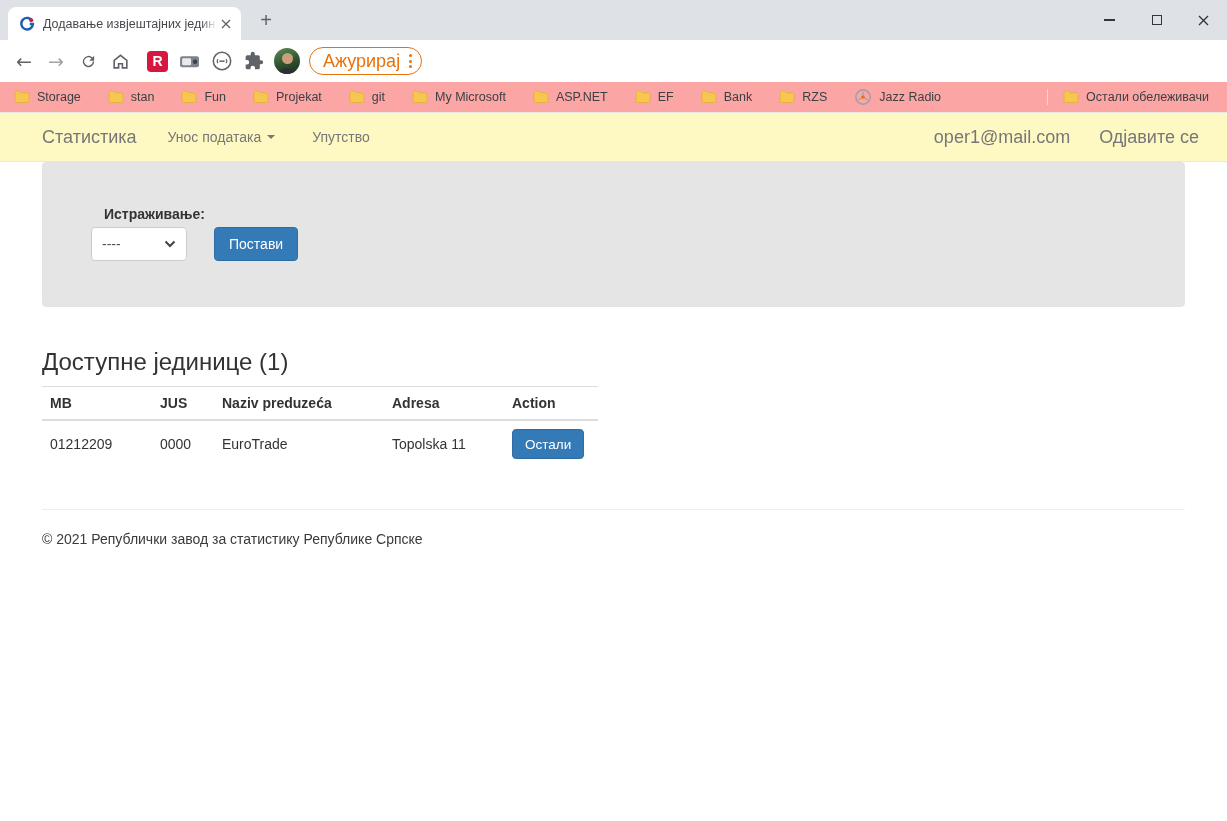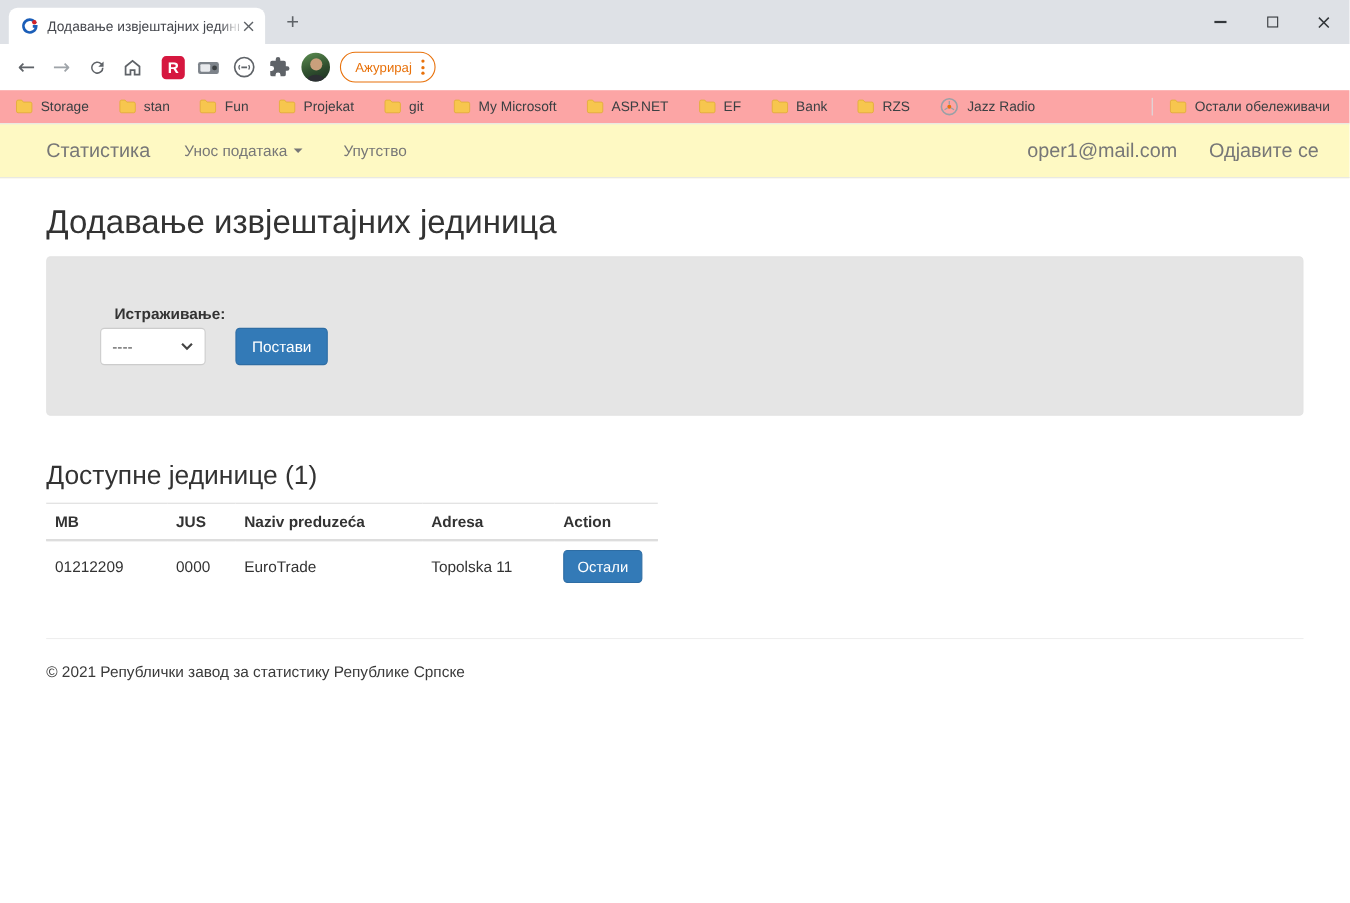--- a/index.html
+++ b/index.html
@@ -51,21 +51,21 @@
   .avatar { width:26px; height:26px; border-radius:50%; margin-left:10px; flex:none;
     background:linear-gradient(160deg,#5d8f52 0%, #30502f 55%, #1b2d20 100%);
     position:relative; overflow:hidden; }
   .avatar::before { content:""; position:absolute; left:5px; bottom:-5px; width:16px; height:11px;
     border-radius:50%; background:#2c2f33; }
   .avatar::after { content:""; position:absolute; left:8px; top:5px; width:11px; height:11px;
     border-radius:50%; background:#c9a07c; }
   .update-pill {
     margin-left:9px; height:28px; border:1px solid #e8710a; border-radius:15px;
     display:flex; align-items:center; padding:0 9px 0 13px; color:#e8710a;
-    font-size:12px; gap:9px; flex:none;
+    font-size:18px; gap:9px; flex:none;
   }
   .vdots { display:flex; flex-direction:column; gap:2.5px; }
   .vdots i { width:3px; height:3px; border-radius:50%; background:#e8710a; }
 
   .bookmarksbar { height:30px; background:#fca5a5; display:flex; align-items:center; padding:0 14px; }
   .bm-item { display:flex; align-items:center; gap:7px; margin-right:27px;
     font-size:12.5px; color:#3c4043; white-space:nowrap; }
   .bm-right { margin-left:auto; display:flex; align-items:center; }
   .bm-divider { width:1px; height:16px; background:#dadce0; margin-right:15px; }
 
@@ -279,21 +279,20 @@
       <span class="caret"></span>
   </span>
   <span class="nav-link">Упутство</span>
   <div class="nav-right">
     <span>oper1@mail.com</span>
     <span>Одјавите се</span>
   </div>
 </div>
 
 <div class="container">
-  <h1 class="page-title">Додавање извјештајних јединица</h1>
 
   <div class="well">
     <label class="form-label">Истраживање:</label>
     <div class="form-row">
       <div class="select-box">
         <span>----</span>
         <svg width="12" height="8" viewBox="0 0 12 8" fill="none" stroke="#444" stroke-width="2">
             <path d="M1.5 1.5 6 6l4.5-4.5"></path>
           </svg>
       </div>

